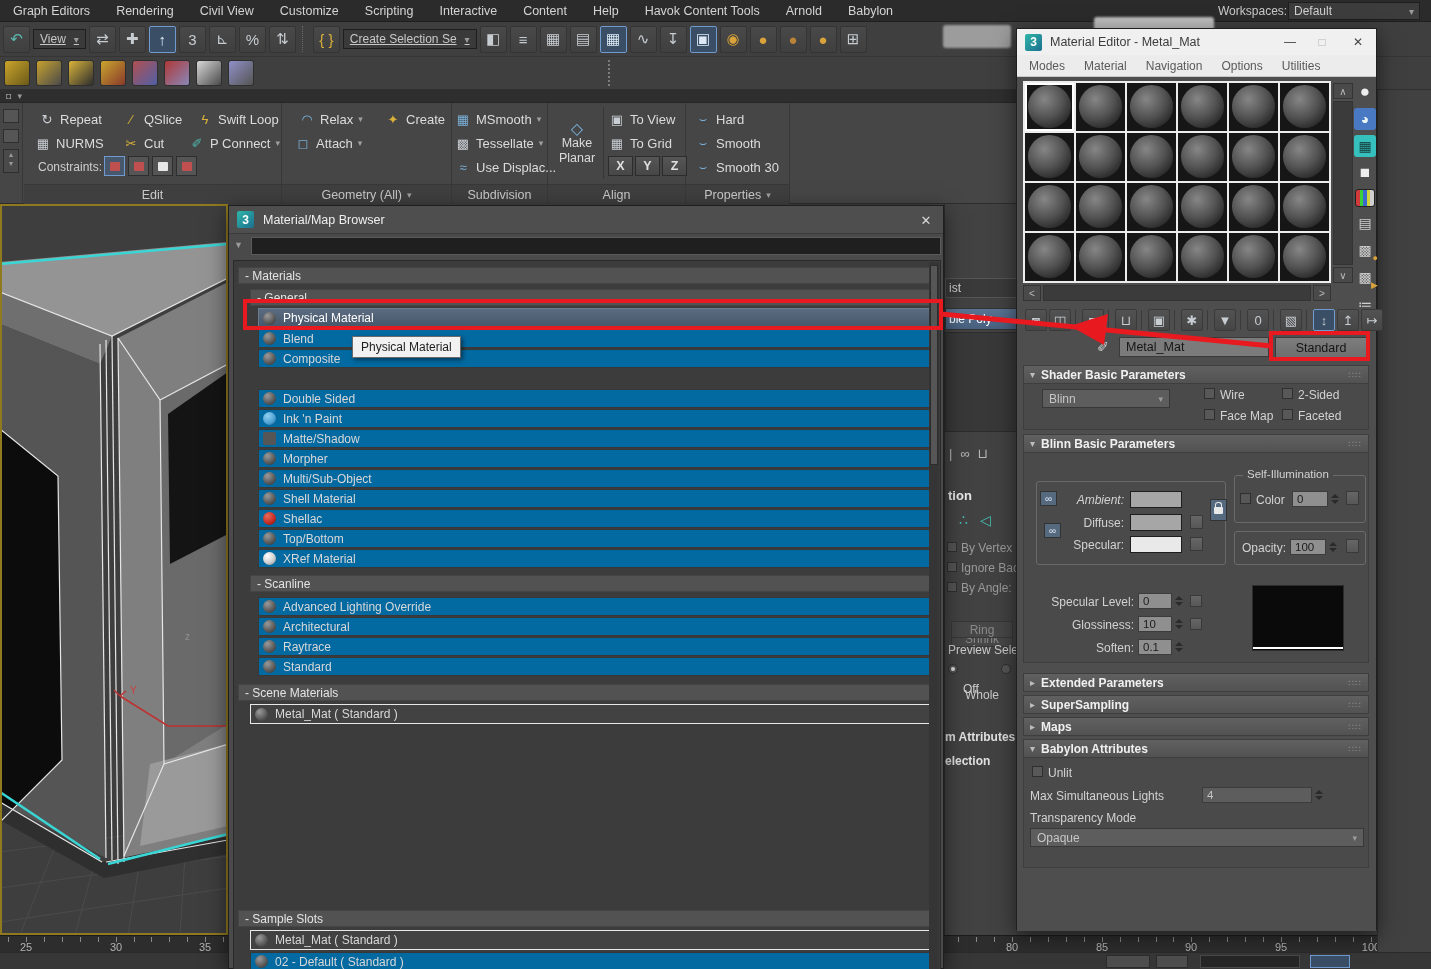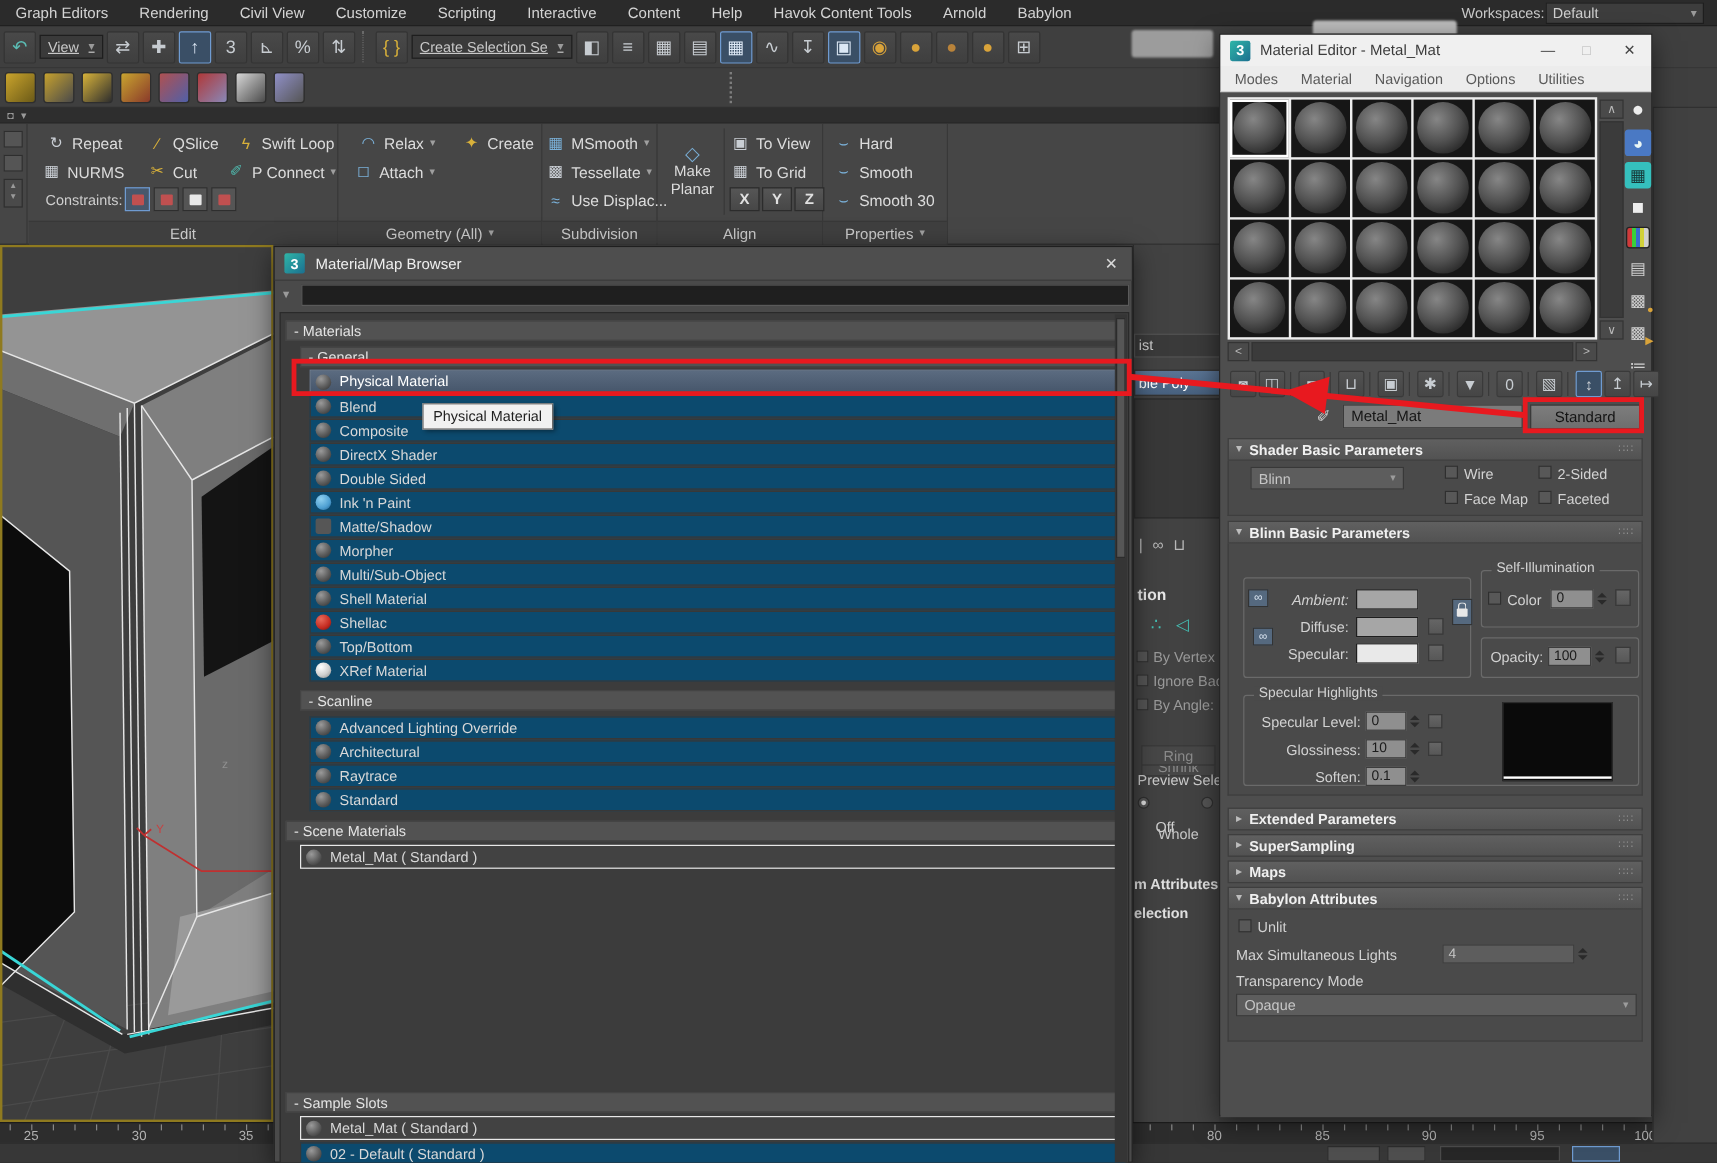--- a/index.html
+++ b/index.html
@@ -75,21 +75,21 @@
 
   
   .btitle{position:absolute;left:0;top:0;width:100%;height:28px;background:#4e4e4e;border-bottom:1px solid #3a3a3a;display:flex;align-items:center;}
   .appic{width:17px;height:17px;background:linear-gradient(135deg,#2fb6a8,#1b6f8f);color:#fff;font-size:12px;font-weight:bold;display:flex;align-items:center;justify-content:center;border-radius:2px;}
   .btitle .t{margin-left:9px;font-size:12.5px;color:#efefef;}
   .wclose{position:absolute;top:5px;width:18px;height:18px;color:#d8d8d8;font-size:13px;display:flex;align-items:center;justify-content:center;}
   .srcharrow{position:absolute;left:5px;top:34px;width:14px;height:13px;color:#9a9a9a;font-size:9px;}
   .srch{position:absolute;left:22px;top:31px;width:690px;height:18px;background:#1f1f1f;border:1px solid #5a5a5a;}
   .blist{position:absolute;left:4px;top:54px;width:708px;height:710px;background:#3c3c3c;border:1px solid #2a2a2a;}
   .bhdr{position:absolute;height:17px;background:#525252;border:1px solid #444;color:#e4e4e4;font-size:12px;display:flex;align-items:center;padding-left:6px;}
-  .brow{position:absolute;height:19px;background:#0c4a6e;border:1px solid #383838;display:flex;align-items:center;gap:7px;padding-left:4px;color:#d8d8d8;font-size:12px;white-space:nowrap;}
+  .brow{position:absolute;height:19px;background:#0369a1;border:1px solid #383838;display:flex;align-items:center;gap:7px;padding-left:4px;color:#d8d8d8;font-size:12px;white-space:nowrap;}
   .brow.selrow{background:linear-gradient(#5b6b80,#46566b);border-color:#6b7b90;color:#fff;}
   .brow.wsel{border:1px solid #e8e8e8;background:#424242;}
   .ball{width:13px;height:13px;border-radius:50%;background:radial-gradient(circle at 35% 30%,#9a9a9a,#5c5c5c 55%,#333 95%);flex:0 0 auto;}
   .ball.blue{background:radial-gradient(circle at 35% 30%,#8fd0f0,#4d9fd2 60%,#25628f 95%);}
   .ball.red{background:radial-gradient(circle at 35% 30%,#e86a5a,#c32a20 60%,#6e130e 95%);}
   .ball.light{background:radial-gradient(circle at 35% 30%,#fff,#cfcfcf 55%,#8a8a8a 95%);}
   .ball.sq{border-radius:2px;background:#565656;}
   .bscroll{position:absolute;right:1px;top:1px;width:10px;height:708px;background:#353535;}
   .bthumb{position:absolute;left:1px;top:3px;width:8px;height:200px;background:#565656;border:1px solid #2c2c2c;}
 
@@ -566,24 +566,20 @@
           <span>Physical Material</span>
         </div>
       <div class="brow" style="left:24px;top:68px;width:678px;">
           <span class="ball"></span>
           <span>Blend</span>
         </div>
       <div class="brow" style="left:24px;top:88px;width:678px;">
           <span class="ball"></span>
           <span>Composite</span>
         </div>
-      <div class="brow" style="left:24px;top:108px;width:678px;">
-          <span class="ball"></span>
-          <span>DirectX Shader</span>
-        </div>
       <div class="brow" style="left:24px;top:128px;width:678px;">
           <span class="ball"></span>
           <span>Double Sided</span>
         </div>
       <div class="brow" style="left:24px;top:148px;width:678px;">
           <span class="ball blue"></span>
           <span>Ink 'n Paint</span>
         </div>
       <div class="brow" style="left:24px;top:168px;width:678px;">
           <span class="ball sq"></span>
@@ -840,23 +836,20 @@
         <div class="fld" style="left:268px;top:38px;width:36px;">0</div>
         <span class="spin" style="left:305px;top:38px;"></span>
         <span class="mapbtn" style="left:322px;top:38px;"></span>
 
         <div class="grp" style="left:210px;top:78px;width:132px;height:34px;"></div>
         <span class="lbl lblr" style="left:214px;top:88px;width:48px;">Opacity:</span>
         <div class="fld" style="left:266px;top:86px;width:36px;">100</div>
         <span class="spin" style="left:303px;top:86px;"></span>
         <span class="mapbtn" style="left:322px;top:86px;"></span>
 
-        <div class="grp" style="left:12px;top:126px;width:330px;height:76px;">
-          <span class="leg">Specular Highlights</span>
-        </div>
         <span class="lbl lblr" style="left:14px;top:142px;width:96px;">Specular Level:</span>
         <div class="fld" style="left:114px;top:140px;width:34px;">0</div>
         <span class="spin" style="left:149px;top:140px;"></span>
         <span class="mapbtn" style="left:166px;top:142px;width:12px;height:12px;"></span>
         <span class="lbl lblr" style="left:14px;top:165px;width:96px;">Glossiness:</span>
         <div class="fld" style="left:114px;top:163px;width:34px;">10</div>
         <span class="spin" style="left:149px;top:163px;"></span>
         <span class="mapbtn" style="left:166px;top:165px;width:12px;height:12px;"></span>
         <span class="lbl lblr" style="left:14px;top:188px;width:96px;">Soften:</span>
         <div class="fld" style="left:114px;top:186px;width:34px;">0.1</div>

